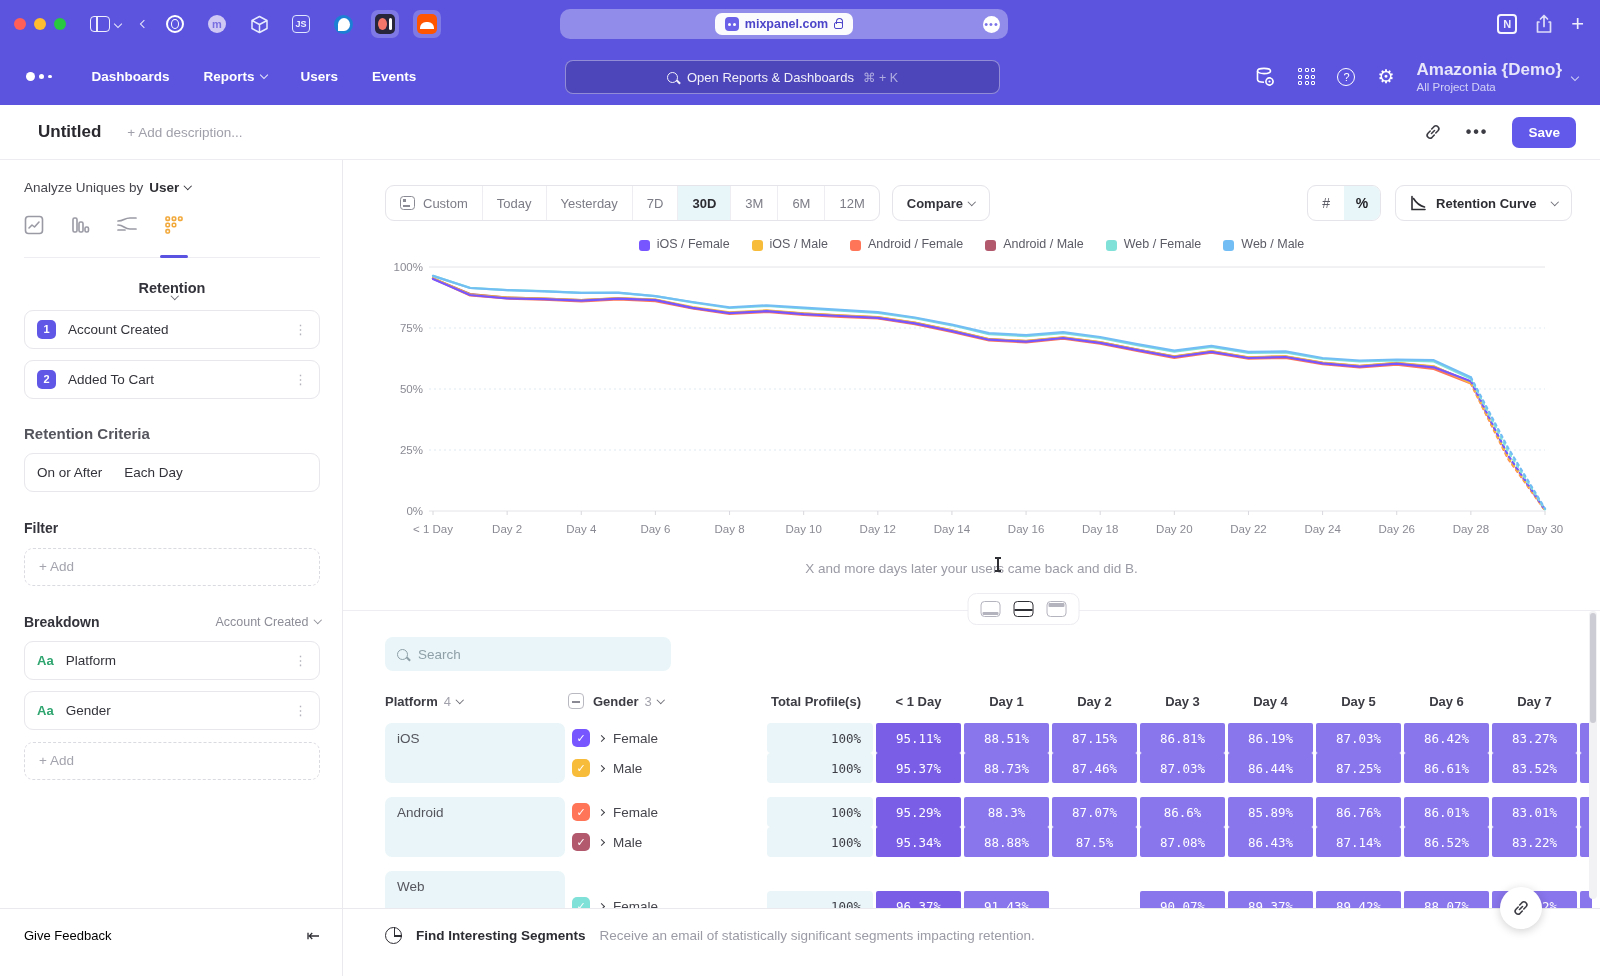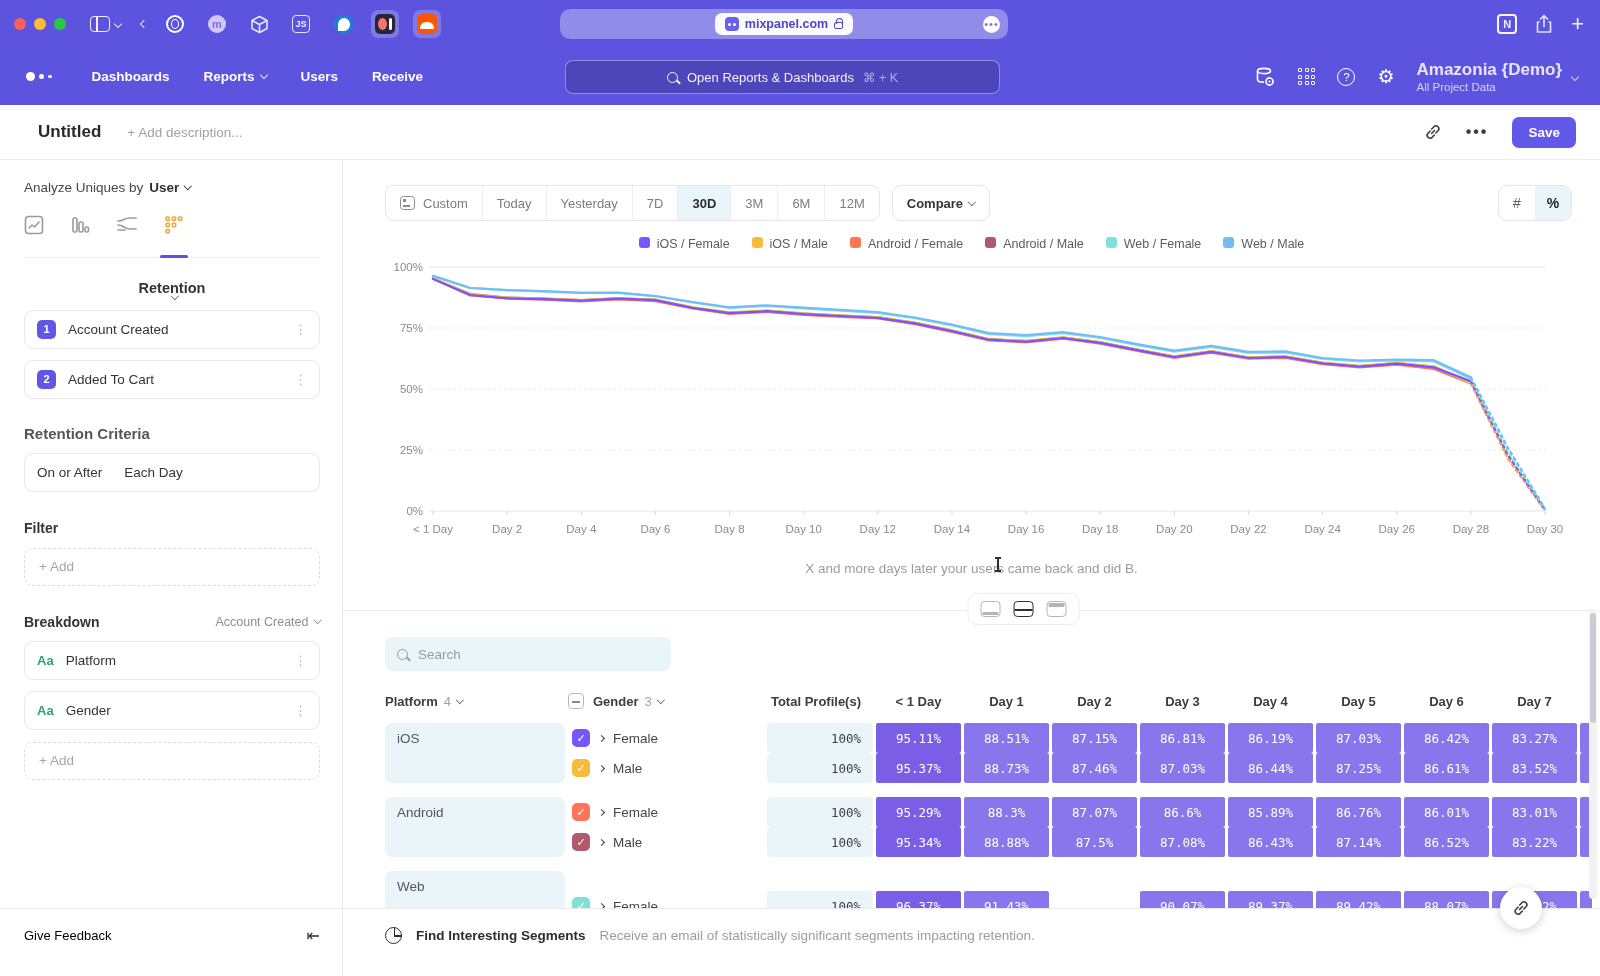--- a/index.html
+++ b/index.html
@@ -104,21 +104,21 @@
   .cal::after{content:"";position:absolute;left:2px;bottom:2px;width:7px;height:1.8px;background:#8a8a94;}
   .cmp-btn { margin-left:12px; border:1px solid #e4e4ea; border-radius:9px; height:36px; display:flex; align-items:center; padding:0 14px; font-size:13px; font-weight:600; color:#33333b; }
   .ctr-right { margin-left:auto; display:flex; align-items:center; gap:14px; }
   .unit-seg { display:flex; border:1px solid #e4e4ea; border-radius:9px; overflow:hidden; }
   .unit-btn { width:36px; height:34px; display:flex; align-items:center; justify-content:center; font-size:14px; color:#5b5b66; }
   .unit-btn.active { background:#e9f6f9; color:#1e1e24; font-weight:700; }
   .view-btn { border:1px solid #e4e4ea; border-radius:9px; height:36px; display:flex; align-items:center; gap:9px; padding:0 14px; font-size:13px; font-weight:600; color:#2c2c33; }
 
   
   .legend { display:flex; justify-content:center; gap:22px; margin-top:16px; font-size:12.5px; color:#5b5b66; }
-  .lg-item { display:flex; align-items:flex-start; gap:7px; cursor:pointer; }
+  .lg-item { display:flex; align-items:flex-end; gap:7px; cursor:pointer; }
   .lg-sw { width:11px; height:11px; border-radius:3px; }
   .chart-wrap { margin:6px 28px 0 42px; position:relative; }
   .caption { text-align:center; font-size:13.5px; color:#9b9ba6; margin-top:8px; position:relative; }
   .ibeam { position:absolute; left:52%; top:-4px; width:2px; height:15px; background:#2e2e35; }
   .ibeam::before,.ibeam::after{content:"";position:absolute;left:-2px;width:6px;height:1.8px;background:#2e2e35;}
   .ibeam::before{top:0}.ibeam::after{bottom:0}
   .divider { border-top:1px solid #ededf2; margin-top:34px; position:relative; }
   .view-toggle { position:absolute; top:-18px; left:50%; transform:translateX(-4%); background:#fff; border:1px solid #ececf1; border-radius:9px; display:flex; gap:13px; padding:7px 12px; }
   .vt { width:20px; height:16px; border:1.6px solid #b4b4bf; border-radius:4px; position:relative; cursor:pointer; }
   .vt.bottom::after{content:"";position:absolute;left:1px;right:1px;bottom:1px;height:3.5px;background:#b4b4bf;border-radius:1px;}
@@ -236,21 +236,21 @@
         <span>Dashboards</span>
       </span>
       <span class="nav-item">
         <span>Reports</span>
         <span class="chev-s chev-down"></span>
       </span>
       <span class="nav-item">
         <span>Users</span>
       </span>
       <span class="nav-item">
-        <span>Receive</span>
+        <span>Events</span>
       </span>
     </div>
   <div class="nav-search">
     <span class="mag"></span>
     <span>Open Reports &amp; Dashboards</span>
     <span class="shortcut">⌘ + K</span>
   </div>
   <div class="nav-right">
     <svg width="22" height="22" viewBox="0 0 22 22">
         <ellipse cx="10" cy="5" rx="6.5" ry="2.6" fill="none" stroke="#fff" stroke-width="1.6"></ellipse>
@@ -421,20 +421,28 @@
         </div>
       <div class="cmp-btn">
         <span>Compare</span>
           <span class="cv" style="color:#6a6a74;"></span>
       </div>
       <div class="ctr-right">
         <div class="unit-seg">
             <div class="unit-btn">#</div>
             <div class="unit-btn active">%</div>
           </div>
+        <div class="view-btn">
+          <svg width="17" height="16" viewBox="0 0 17 16">
+              <path d="M2 1.5v13h13" fill="none" stroke="#2c2c33" stroke-width="1.6" stroke-linecap="round"></path>
+              <path d="M3.5 3.5c3.5 5.5 6.5 7.5 11 8.5" fill="none" stroke="#2c2c33" stroke-width="1.6" stroke-linecap="round"></path>
+            </svg>
+          <span>Retention Curve</span>
+            <span class="cv" style="color:#6a6a74;"></span>
+        </div>
       </div>
     </div>
 
     <div class="legend">
         <span class="lg-item">
           <span class="lg-sw" style="background: rgb(120, 86, 255);"></span>
           <span>iOS / Female</span>
         </span>
         <span class="lg-item">
           <span class="lg-sw" style="background: rgb(248, 188, 59);"></span>

